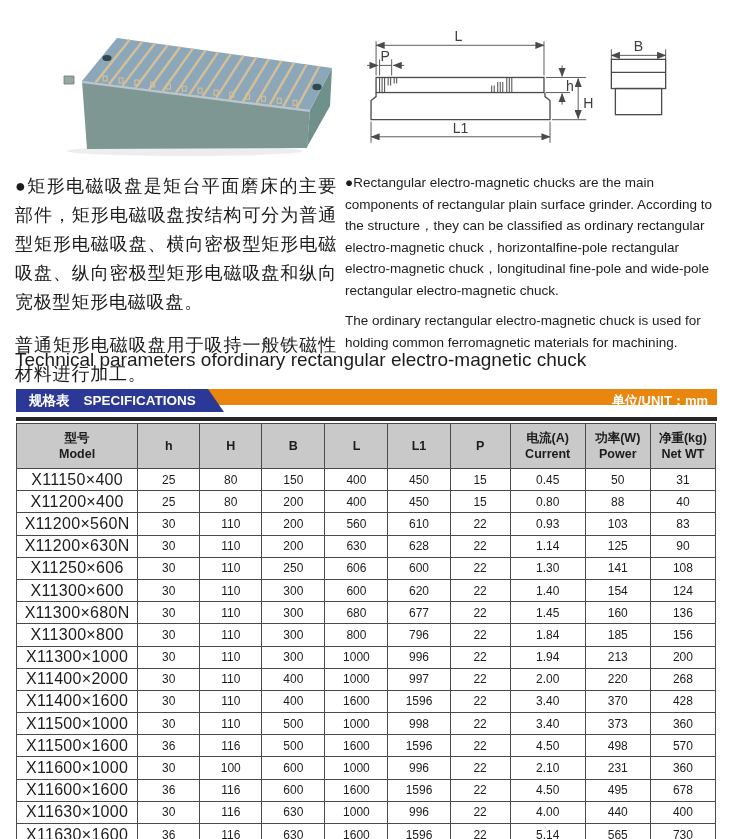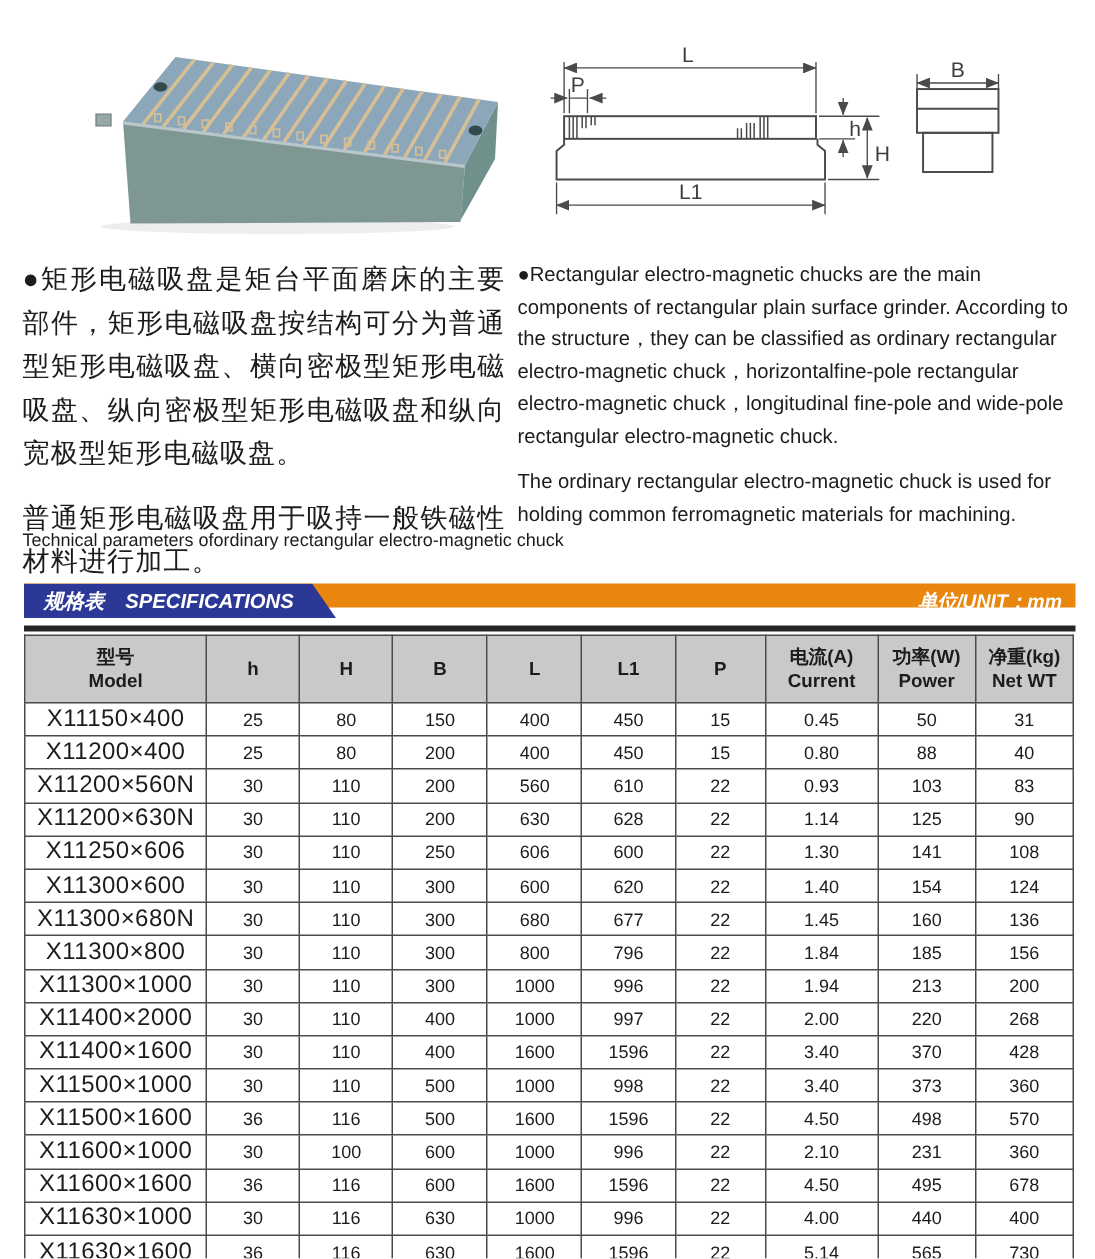--- a/index.html
+++ b/index.html
@@ -14,24 +14,24 @@
 
   
   .desc-zh{position:absolute;left:15px;top:172px;width:322px;font-size:18px;font-weight:normal;line-height:29px;letter-spacing:0.8px;}
   .desc-zh p{margin:0 0 14px 0;text-align:justify;}
   .desc-en{position:absolute;left:345px;top:172px;width:382px;font-size:13.5px;line-height:21.5px;}
   .desc-en p{margin:0 0 9px 0;}
 
   
   .section-head{position:absolute;left:15px;top:351px;line-height:18px;}
   .t-zh{font-size:13.5px;font-weight:bold;}
-  .t-en{font-size:12px;}
+  .t-en{font-size:19px;}
 
   
-  .spec-bar{position:absolute;left:16px;top:389px;width:701px;height:16px;background:#E8860D;font-style:italic;}
+  .spec-bar{position:absolute;left:16px;top:389px;width:701px;height:16px;background:#E8860D;}
   .spec-badge{position:absolute;left:0;top:0;height:23px;width:208px;background:#2B3896;
     clip-path:polygon(0 0,192px 0,208px 100%,0 100%);
     color:#fff;font-weight:bold;font-size:13.5px;display:flex;align-items:center;padding-left:13px;box-sizing:border-box;}
   .spec-badge .gap{display:inline-block;width:14px;}
   .unit-label{position:absolute;right:9px;top:0;height:23px;display:flex;align-items:center;color:#fff;font-weight:bold;font-size:13px;}
 
   
   .table-wrap{position:absolute;left:16px;top:417px;width:701px;border-top:4px solid #262626;padding-top:2px;}
   table{border-collapse:collapse;width:700px;table-layout:fixed;border-bottom:6px double #2a2a2a;}
   th,td{border:1.6px solid #4a4a4a;text-align:center;vertical-align:middle;}

